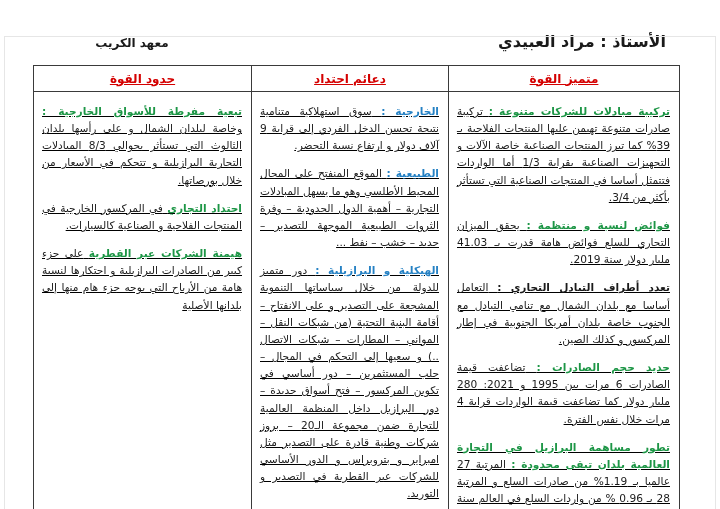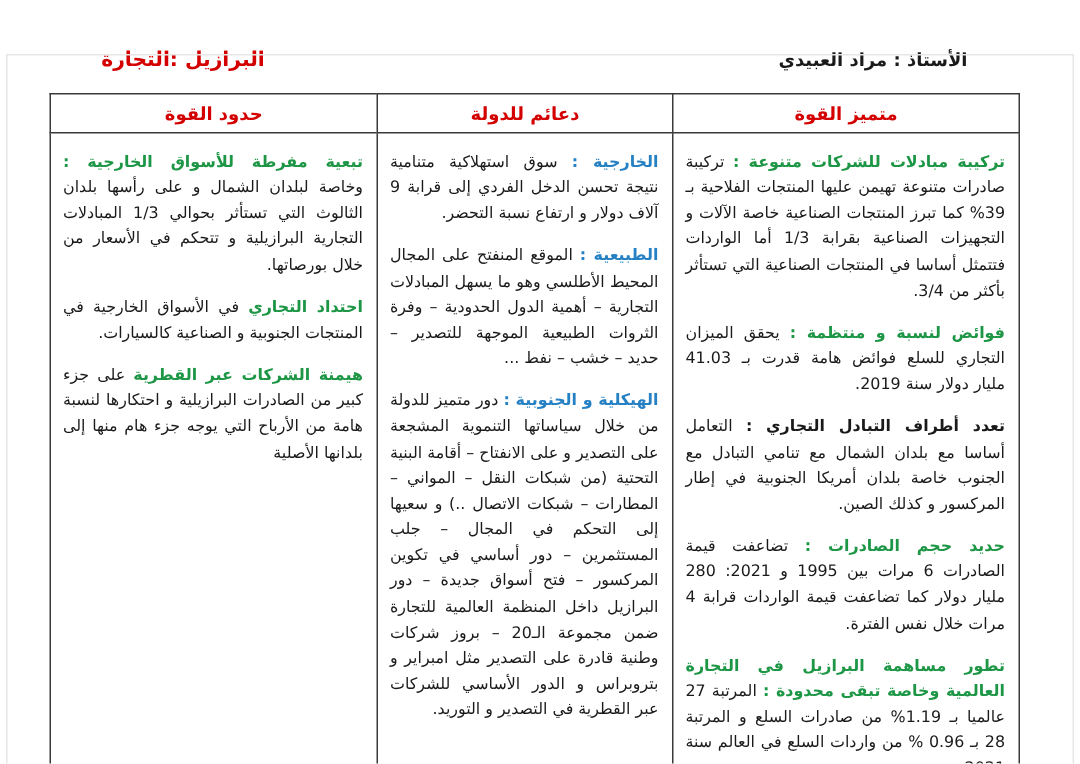--- a/index.html
+++ b/index.html
@@ -21,21 +21,21 @@
     pointer-events: none;
   }
   .doc-header {
     display: flex;
     justify-content: space-between;
     align-items: baseline;
     padding: 0 18px 0 22px;
     margin-top: 32px;
   }
   .teacher-name {
-    font-size: 12px; font-weight: bold; color: #1a1a1a;
+    font-size: 16px; font-weight: bold; color: #1a1a1a;
     width: 240px; text-align: center;
   }
   .doc-title {
     font-size: 13.5px; font-weight: bold; color: #d40000;
     width: 200px; text-align: center;
   }
   .institute-name {
     font-size: 12px; font-weight: bold; color: #1a1a1a;
     width: 220px; text-align: center;
   }
@@ -43,20 +43,21 @@
     border-collapse: collapse;
     table-layout: fixed;
     margin: 14px 40px 0 34px;
     width: 646px;
   }
   .main-table col.c0 { width: 231px; }
   .main-table col.c1 { width: 197px; }
   .main-table col.c2 { width: 218px; }
   .main-table th, .main-table td {
     border: 1px solid #3a3a3a;
+    text-decoration: underline;
   }
   .main-table th {
     font-size: 12px; font-weight: bold; color: #d40000;
     text-align: center; padding: 5px 4px;
     height: 26px;
   }
   .main-table td {
     vertical-align: top;
     padding: 4px 9px 8px 8px;
     height: 404px;
@@ -75,33 +76,33 @@
   .lead-black { color: #1a1a1a; }
 </style>
 </head>
 <body>
 
 <div class="page">
   <div class="page-edge"></div>
 
   <div class="doc-header">
     <div class="teacher-name">الأستاذ : مراد العبيدي</div>
-    <div class="doc-title">البرازيل :التجارة</div>
+    <div class="institute-name">معهد الكريب</div>
   </div>
 
   <table class="main-table">
     <colgroup>
         <col class="c0">
         <col class="c1">
         <col class="c2">
       </colgroup>
     <thead>
       <tr>
         <th>متميز القوة</th>
-        <th>دعائم للدولة</th>
+        <th>دعائم احتداد</th>
         <th>حدود القوة</th>
       </tr>
     </thead>
     <tbody>
       <tr>
 
         <td>
           <p class="cell-para">
             <span class="lead lead-green">تركيبة مبادلات للشركات متنوعة :</span>
             <span>تركيبة صادرات متنوعة تهيمن عليها المنتجات الفلاحية بـ 39% كما تبرز المنتجات الصناعية خاصة الآلات و التجهيزات الصناعية بقرابة 1/3 أما الواردات فتتمثل أساسا في المنتجات الصناعية التي تستأثر بأكثر من 3/4.</span>
@@ -112,48 +113,48 @@
           </p>
           <p class="cell-para">
             <span class="lead lead-black">تعدد أطراف التبادل التجاري :</span>
             <span>التعامل أساسا مع بلدان الشمال مع تنامي التبادل مع الجنوب خاصة بلدان أمريكا الجنوبية في إطار المركسور و كذلك الصين.</span>
           </p>
           <p class="cell-para">
             <span class="lead lead-green">حديد حجم الصادرات :</span>
             <span>تضاعفت قيمة الصادرات 6 مرات بين 1995 و 2021: 280 مليار دولار كما تضاعفت قيمة الواردات قرابة 4 مرات خلال نفس الفترة.</span>
           </p>
           <p class="cell-para">
-            <span class="lead lead-green">تطور مساهمة البرازيل في التجارة العالمية وخاصة تبقى محدودة :</span>
+            <span class="lead lead-green">تطور مساهمة البرازيل في التجارة العالمية بلدان تبقى محدودة :</span>
             <span>المرتبة 27 عالميا بـ 1.19% من صادرات السلع و المرتبة 28 بـ 0.96 % من واردات السلع في العالم سنة 2021.</span>
           </p>
         </td>
 
         <td>
           <p class="cell-para">
             <span class="lead lead-blue">الخارجية :</span>
             <span>سوق استهلاكية متنامية نتيجة تحسن الدخل الفردي إلى قرابة 9 آلاف دولار و ارتفاع نسبة التحضر.</span>
           </p>
           <p class="cell-para">
             <span class="lead lead-blue">الطبيعية :</span>
             <span>الموقع المنفتح على المجال المحيط الأطلسي وهو ما يسهل المبادلات التجارية – أهمية الدول الحدودية – وفرة الثروات الطبيعية الموجهة للتصدير – حديد – خشب – نفط ...</span>
           </p>
           <p class="cell-para">
-            <span class="lead lead-blue">الهيكلية و الجنوبية :</span>
+            <span class="lead lead-blue">الهيكلية و البرازيلية :</span>
             <span>دور متميز للدولة من خلال سياساتها التنموية المشجعة على التصدير و على الانفتاح – أقامة البنية التحتية (من شبكات النقل – المواني – المطارات – شبكات الاتصال ..) و سعيها إلى التحكم في المجال – جلب المستثمرين – دور أساسي في تكوين المركسور – فتح أسواق جديدة – دور البرازيل داخل المنظمة العالمية للتجارة ضمن مجموعة الـ20 – بروز شركات وطنية قادرة على التصدير مثل امبراير و بتروبراس و الدور الأساسي للشركات عبر القطرية في التصدير و التوريد.</span>
           </p>
         </td>
 
         <td>
           <p class="cell-para">
             <span class="lead lead-green">تبعية مفرطة للأسواق الخارجية :</span>
-            <span>وخاصة لبلدان الشمال و على رأسها بلدان الثالوث التي تستأثر بحوالي 1/3 المبادلات التجارية البرازيلية و تتحكم في الأسعار من خلال بورصاتها.</span>
+            <span>وخاصة لبلدان الشمال و على رأسها بلدان الثالوث التي تستأثر بحوالي 8/3 المبادلات التجارية البرازيلية و تتحكم في الأسعار من خلال بورصاتها.</span>
           </p>
           <p class="cell-para">
             <span class="lead lead-green">احتداد التجاري</span>
-            <span>في الأسواق الخارجية في المنتجات الجنوبية و الصناعية كالسيارات.</span>
+            <span>في المركسور الخارجية في المنتجات الفلاحية و الصناعية كالسيارات.</span>
           </p>
           <p class="cell-para">
             <span class="lead lead-green">هيمنة الشركات عبر القطرية</span>
             <span>على جزء كبير من الصادرات البرازيلية و احتكارها لنسبة هامة من الأرباح التي يوجه جزء هام منها إلى بلدانها الأصلية</span>
           </p>
         </td>
 
       </tr>
     </tbody>
   </table>

